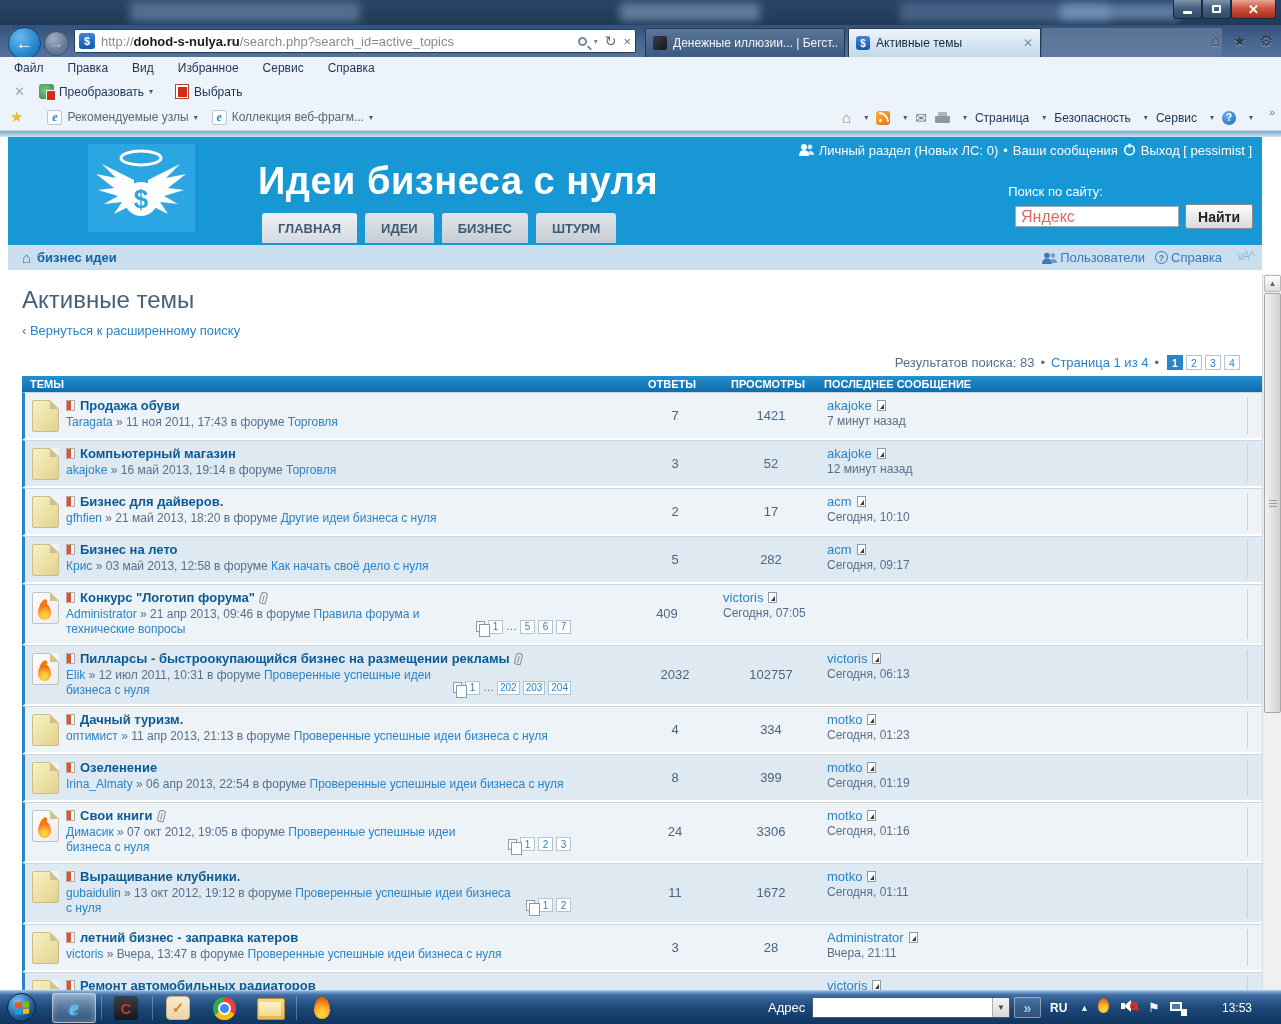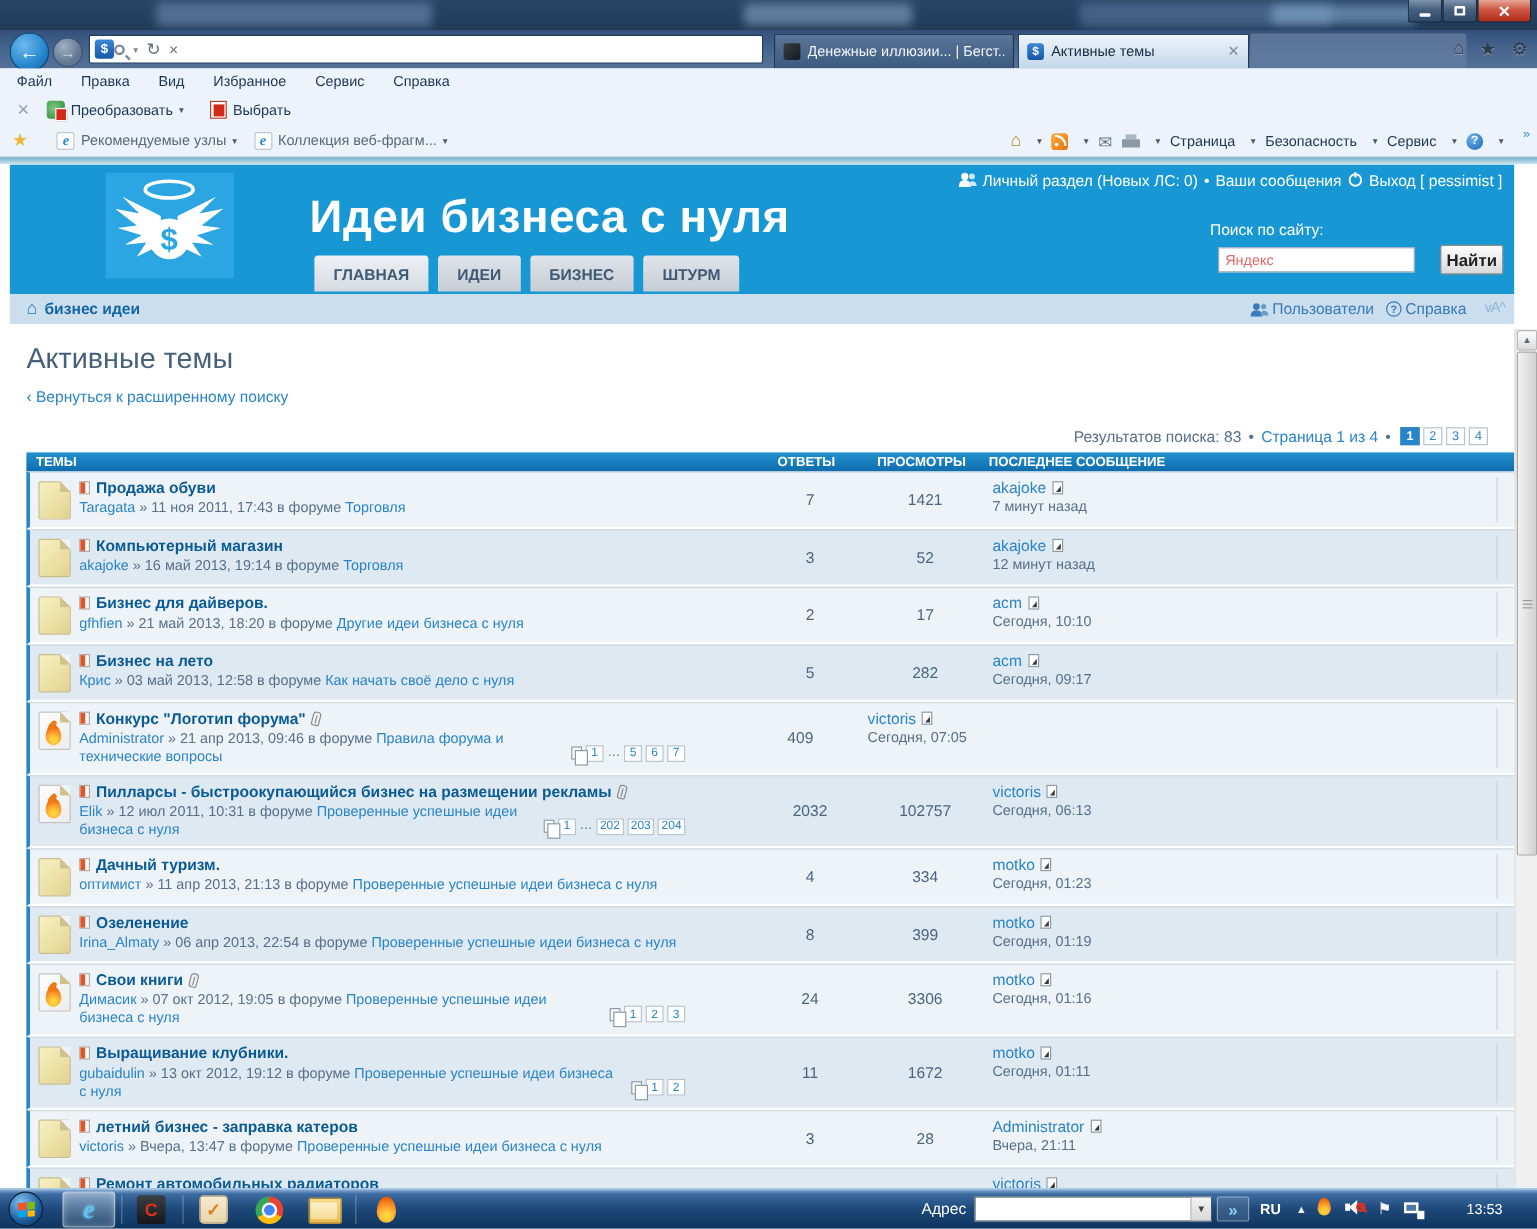--- a/index.html
+++ b/index.html
@@ -104,23 +104,23 @@
   .site-nav { position:absolute; left:254px; bottom:2px; display:flex; gap:8px; }
   .nav-tab { height:30px; padding:0 16px; display:flex; align-items:center;
     background:linear-gradient(180deg,#dfe4e9,#c6cdd4); color:#3f5a75; font-size:13px; font-weight:bold;
     border-radius:3px 3px 0 0; }
   .nav-tab.active { background:linear-gradient(180deg,#eef1f4,#d4dae0); }
   .user-bar { position:absolute; right:10px; top:6px; color:#fff; font-size:13px;
     display:flex; gap:5px; white-space:nowrap; }
   .user-bar a { color:#fff; }
   .search-label { position:absolute; right:159px; top:47px; color:#fff; font-size:13px; }
   .search-input { position:absolute; right:83px; top:69px; width:164px; height:21px; border:1px solid #9ab;
-    font-size:12px; padding:0 5px; color:#701a75; }
+    font-size:16px; padding:0 5px; color:#701a75; }
   .search-input::placeholder { color:#e06a6a; opacity:1; }
-  .search-btn { position:absolute; right:9px; top:67px; width:53px; height:25px;
+  .search-btn { position:absolute; right:9px; top:67px; width:68px; height:25px;
     background:linear-gradient(180deg,#fdfdfd,#d9d9d9); border:1px solid #8a8a8a; border-radius:2px;
     font-size:14px; font-weight:bold; color:#222; font-family:"Liberation Sans",sans-serif; }
 
   .crumb-bar { position:relative; width:100%; height:25px; background:#cadeee; display:flex; align-items:center; padding-left:14px; }
   .icon-home-crumb { color:#2a7ab5; font-size:15px; margin-right:6px; }
   .crumb-link { color:#1264a3; font-size:13px; font-weight:bold; }
   .crumb-right { position:absolute; right:40px; top:0; height:25px; display:flex; align-items:center; gap:10px;
     color:#3a7ab8; font-size:13px; }
   .crumb-right a { color:#3a7ab8; display:inline-flex; align-items:center; gap:3px; }
   .q-icon { width:13px; height:13px; border:1.5px solid #3a7ab8; border-radius:50%;
@@ -287,20 +287,21 @@
         <span class="glyph-close">✕</span>
       </div>
   </div>
 </div>
 
 <div class="navrow">
   <div class="btn-back">←</div>
   <div class="btn-fwd">→</div>
   <div class="addressbar">
     <span class="favicon">$</span>
+    <span class="url-text"><span>http://</span><span class="url-domain">dohod-s-nulya.ru</span><span>/search.php?search_id=active_topics</span></span>
     <span class="addr-icons">
       <span class="icon-search"></span>
       <span class="caret">▾</span>
       <span class="icon-refresh">↻</span>
       <span class="icon-stop">×</span>
     </span>
   </div>
   <div class="tab tab-1">
     <span class="tab-fav1"></span>
     <span class="tab-label">Денежные иллюзии... | Бегст...</span>

